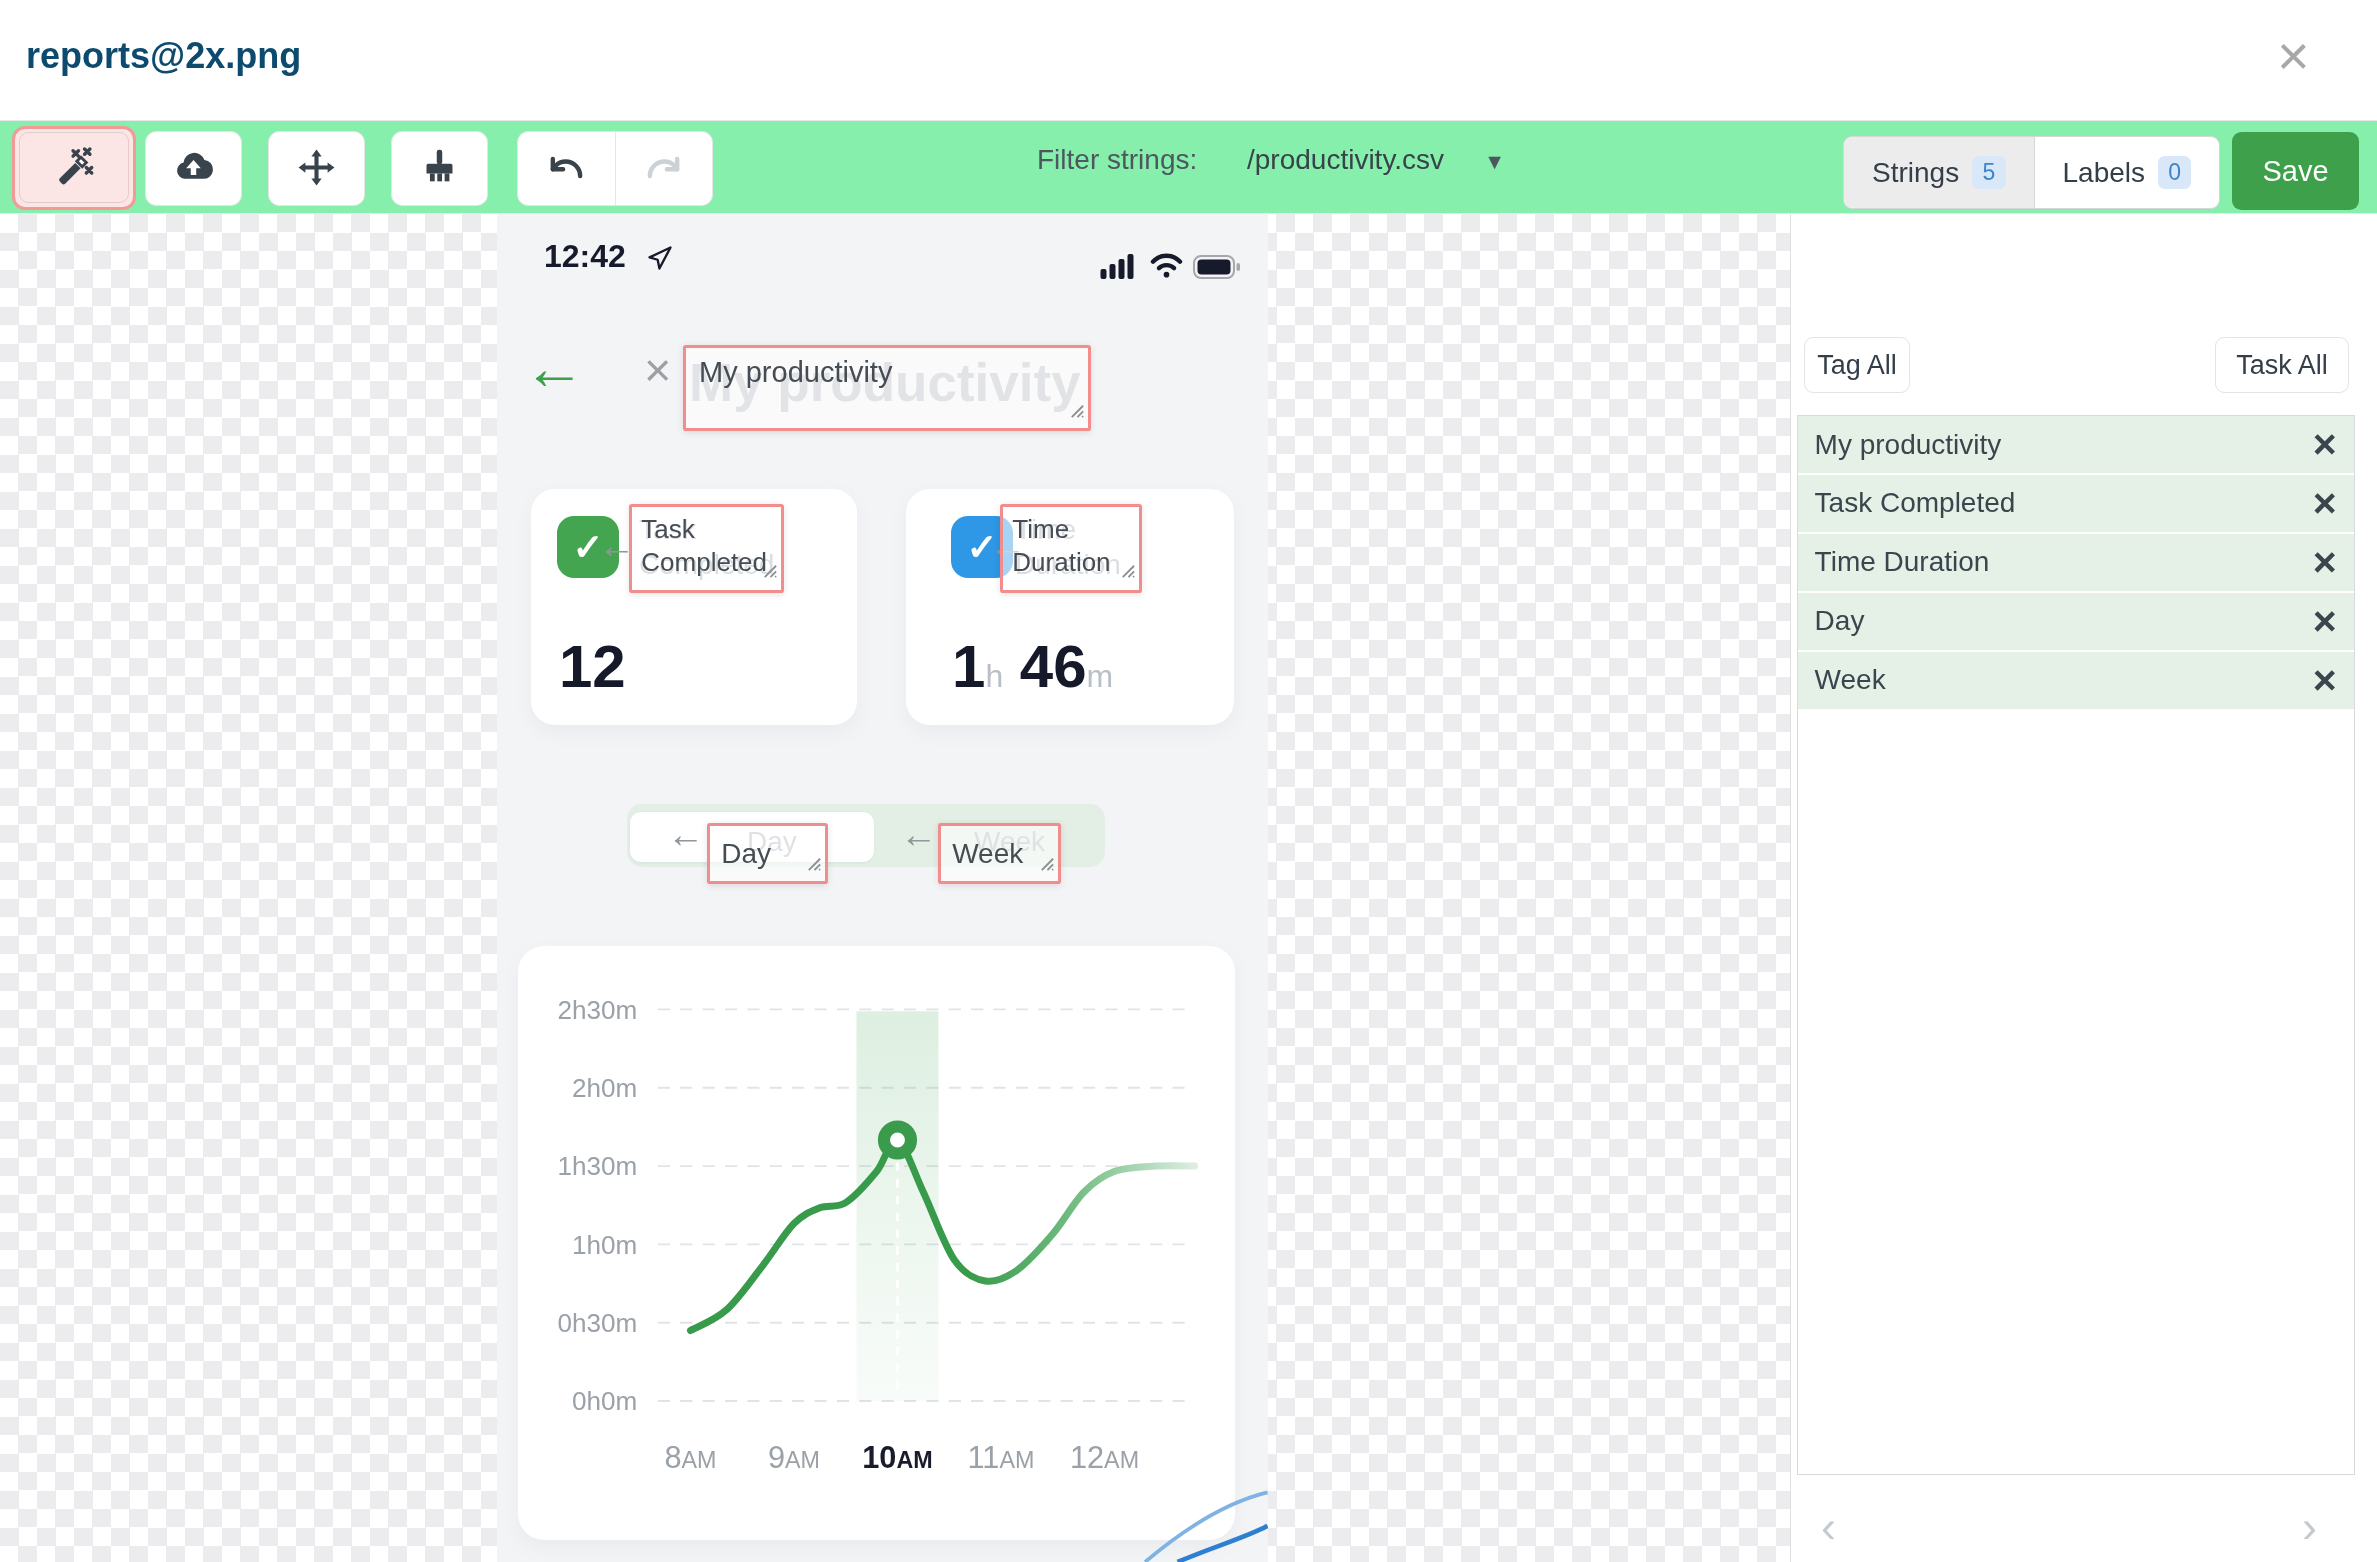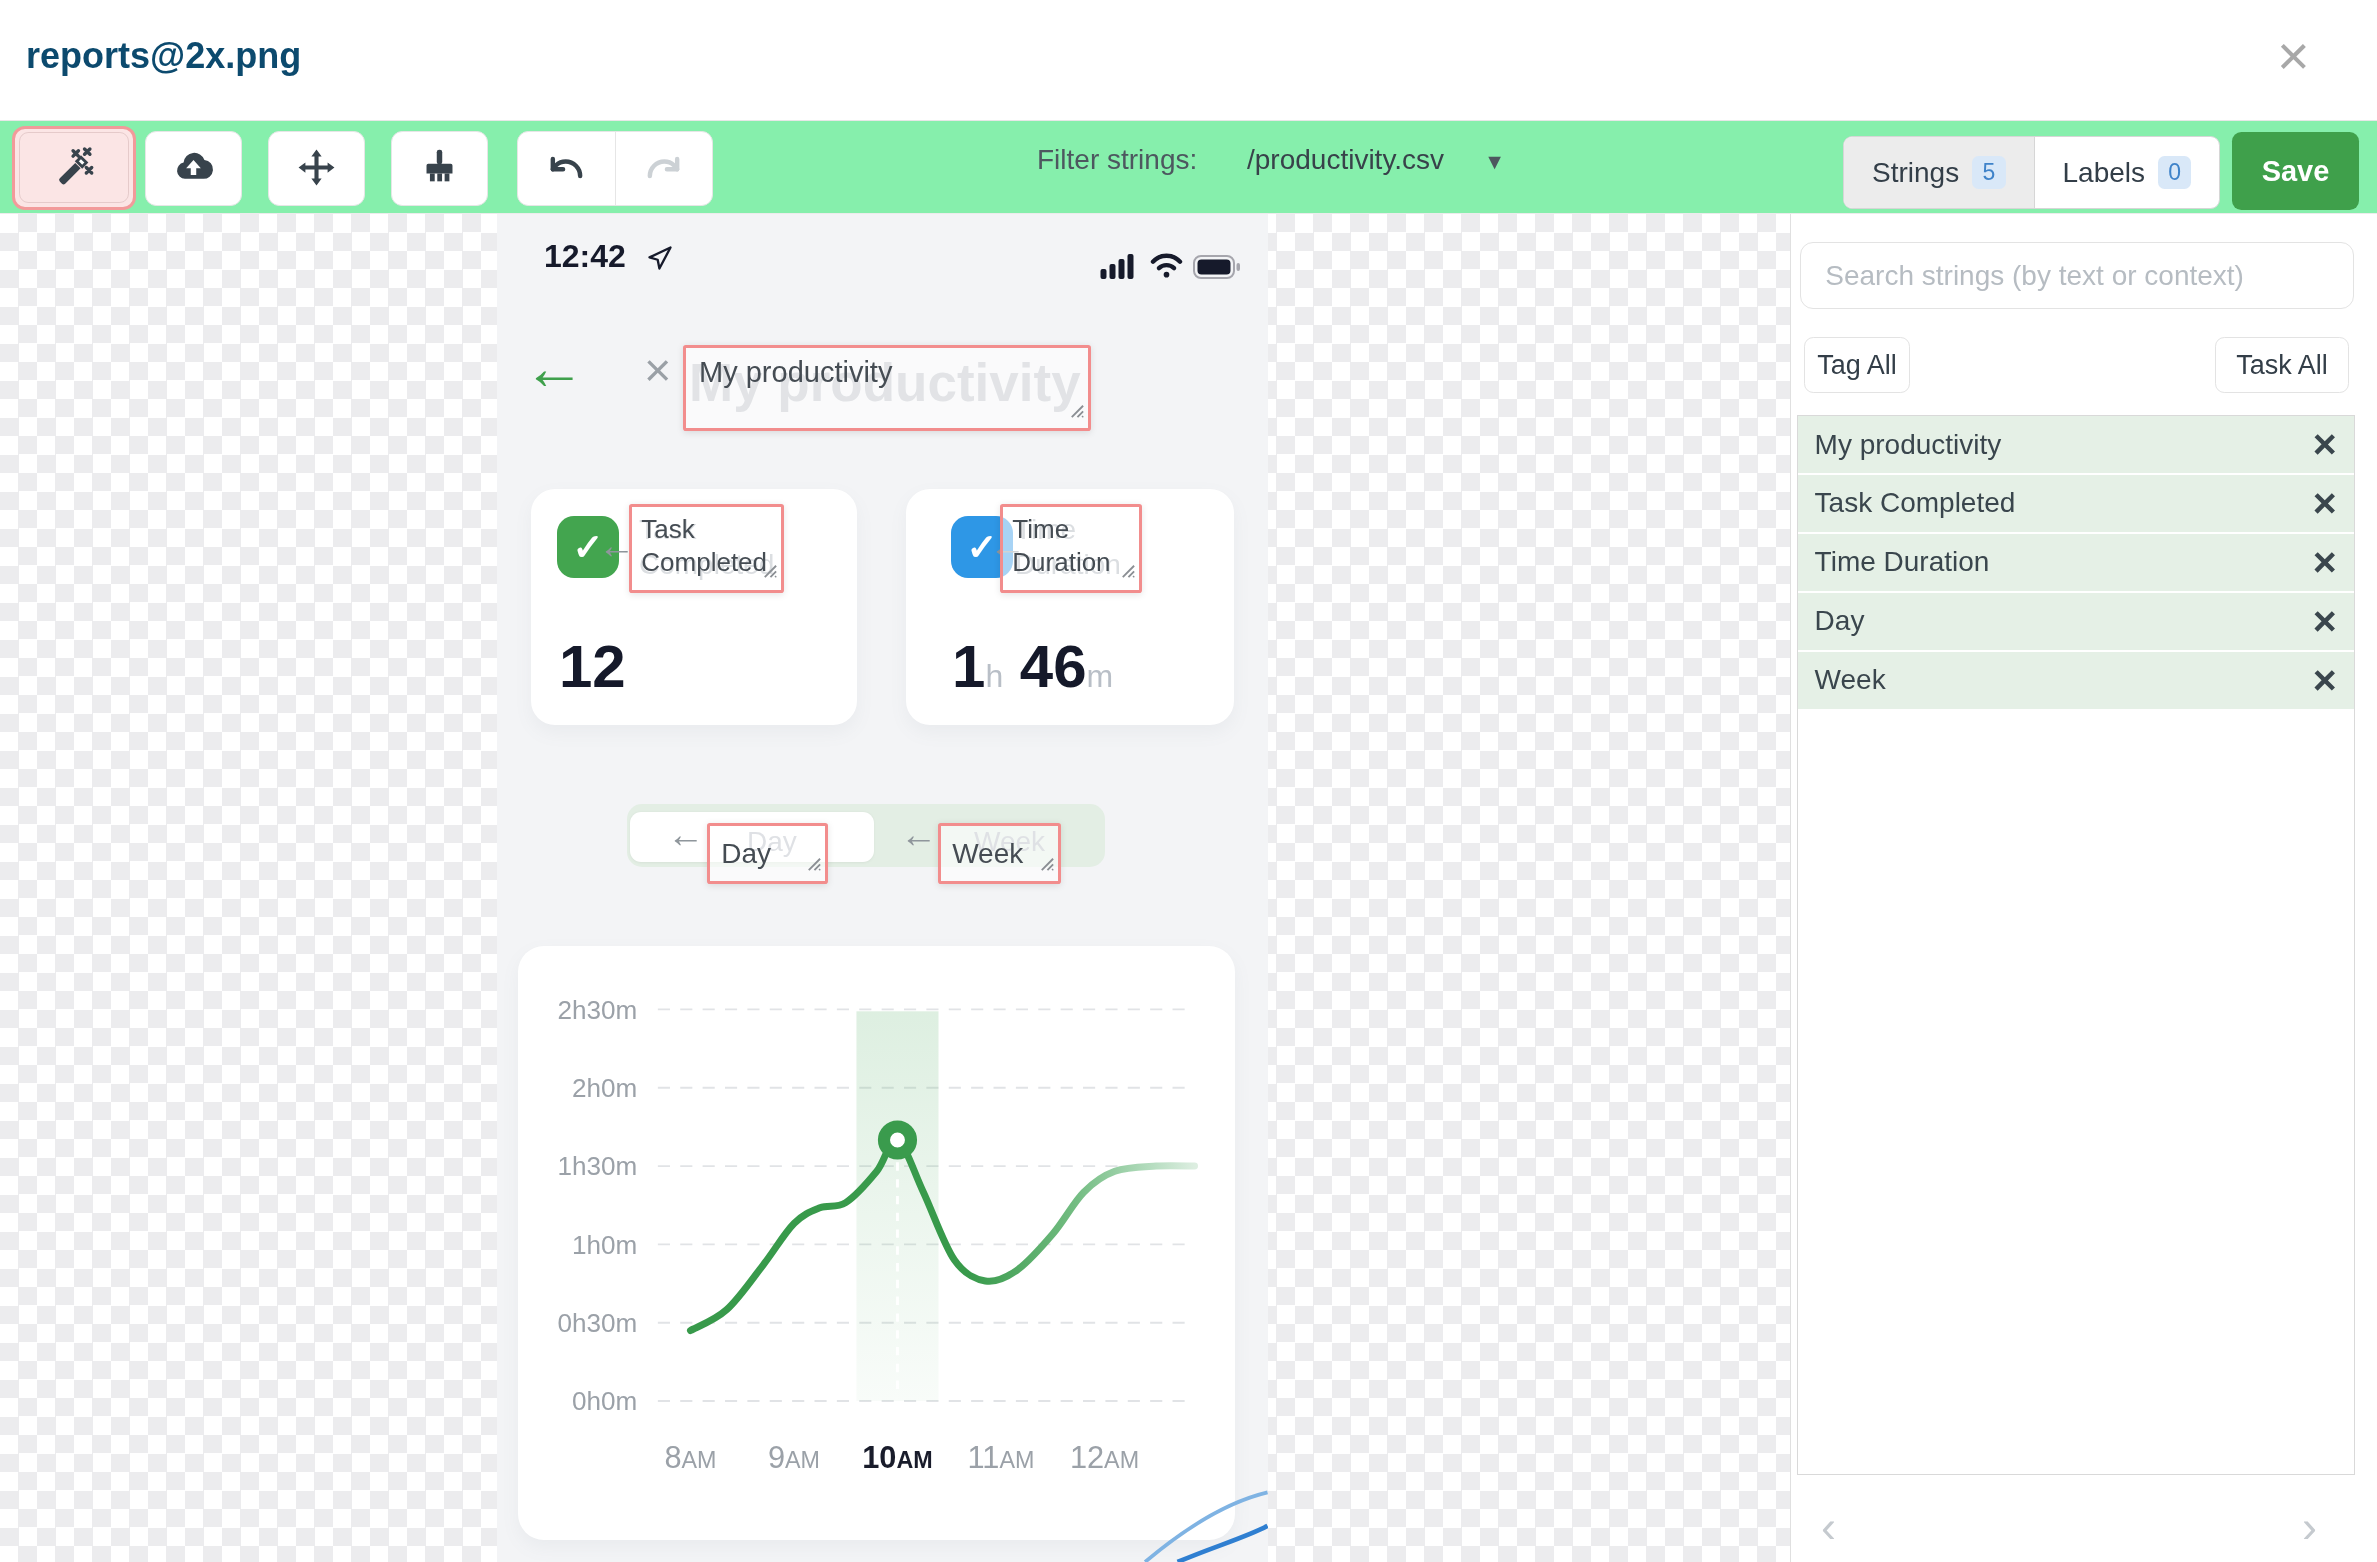--- a/index.html
+++ b/index.html
@@ -24,21 +24,21 @@
   .undo-half.first{border-right:1.9px solid #e6e6e6;}
   .filter-label{position:absolute;left:1037px;top:23px;font-size:28px;color:#4d575f;}
   .filter-value{position:absolute;left:1247px;top:23px;font-size:28px;color:#38424a;cursor:pointer;}
   .filter-caret{position:absolute;left:1484px;top:29px;font-size:21.4px;color:#4d575f;cursor:pointer;}
   .tab-group{position:absolute;left:1843px;top:15px;height:73px;border:1.9px solid #d6d6d6;border-radius:9.3px;
              display:flex;overflow:hidden;background:#fff;box-sizing:border-box;}
   .tab-seg{display:flex;align-items:center;gap:13px;padding:0 28px;font-size:28px;color:#333e48;cursor:pointer;}
   .tab-seg.active{background:#ececec;border-right:1.9px solid #d6d6d6;}
   .tab-badge{font-size:23px;padding:2.8px 10.3px;border-radius:6.5px;background:#d9e8f8;color:#3f83c9;}
   .save-btn{position:absolute;left:2232px;top:11.2px;width:127px;height:78px;background:#3fa04b;border-radius:9.3px;
-            color:#fff;font-size:29px;font-weight:700;display:flex;align-items:center;justify-content:center;cursor:pointer;}
+            color:#fff;font-size:29px;font-weight:400;display:flex;align-items:center;justify-content:center;cursor:pointer;}
   
   .main{position:absolute;left:0;top:214px;width:2377px;height:1348px;
         background:conic-gradient(#ececee 25%,#ffffff 0 50%,#ececee 0 75%,#ffffff 0);
         background-size:37px 37px;}
   
   .phone{position:absolute;left:497px;top:0;width:771px;height:1348px;background:#f3f4f6;overflow:hidden;}
   .sb-time{position:absolute;left:47px;top:24px;font-size:32px;font-weight:700;color:#161a2b;}
   .sb-nav{position:absolute;left:149px;top:30px;}
   .sb-signal{position:absolute;left:602px;top:39px;}
   .sb-wifi{position:absolute;left:651px;top:39px;}
@@ -310,21 +310,20 @@
 
       <span class="blue-deco">
         <svg width="128" height="77" viewBox="0 0 137 83" fill="none">
           <path d="M5 83 C 50 45, 95 18, 137 8" stroke="#7fb3e3" stroke-width="4"></path>
           <path d="M40 83 C 80 66, 115 56, 137 44" stroke="#2f7fd1" stroke-width="5"></path>
         </svg>
       </span>
     </div>
 
     <div class="sidebar">
-      <input class="search-input" type="text" placeholder="Search strings (by text or context)" style="">
       <div class="side-btn tagall">Tag All</div>
       <div class="side-btn clearall">Task All</div>
       <div class="string-list" id="strings-list">
           <div class="string-row">
             <span>My productivity</span>
             <span class="string-row-x">×</span>
           </div>
           <div class="string-row">
             <span>Task Completed</span>
             <span class="string-row-x">×</span>

